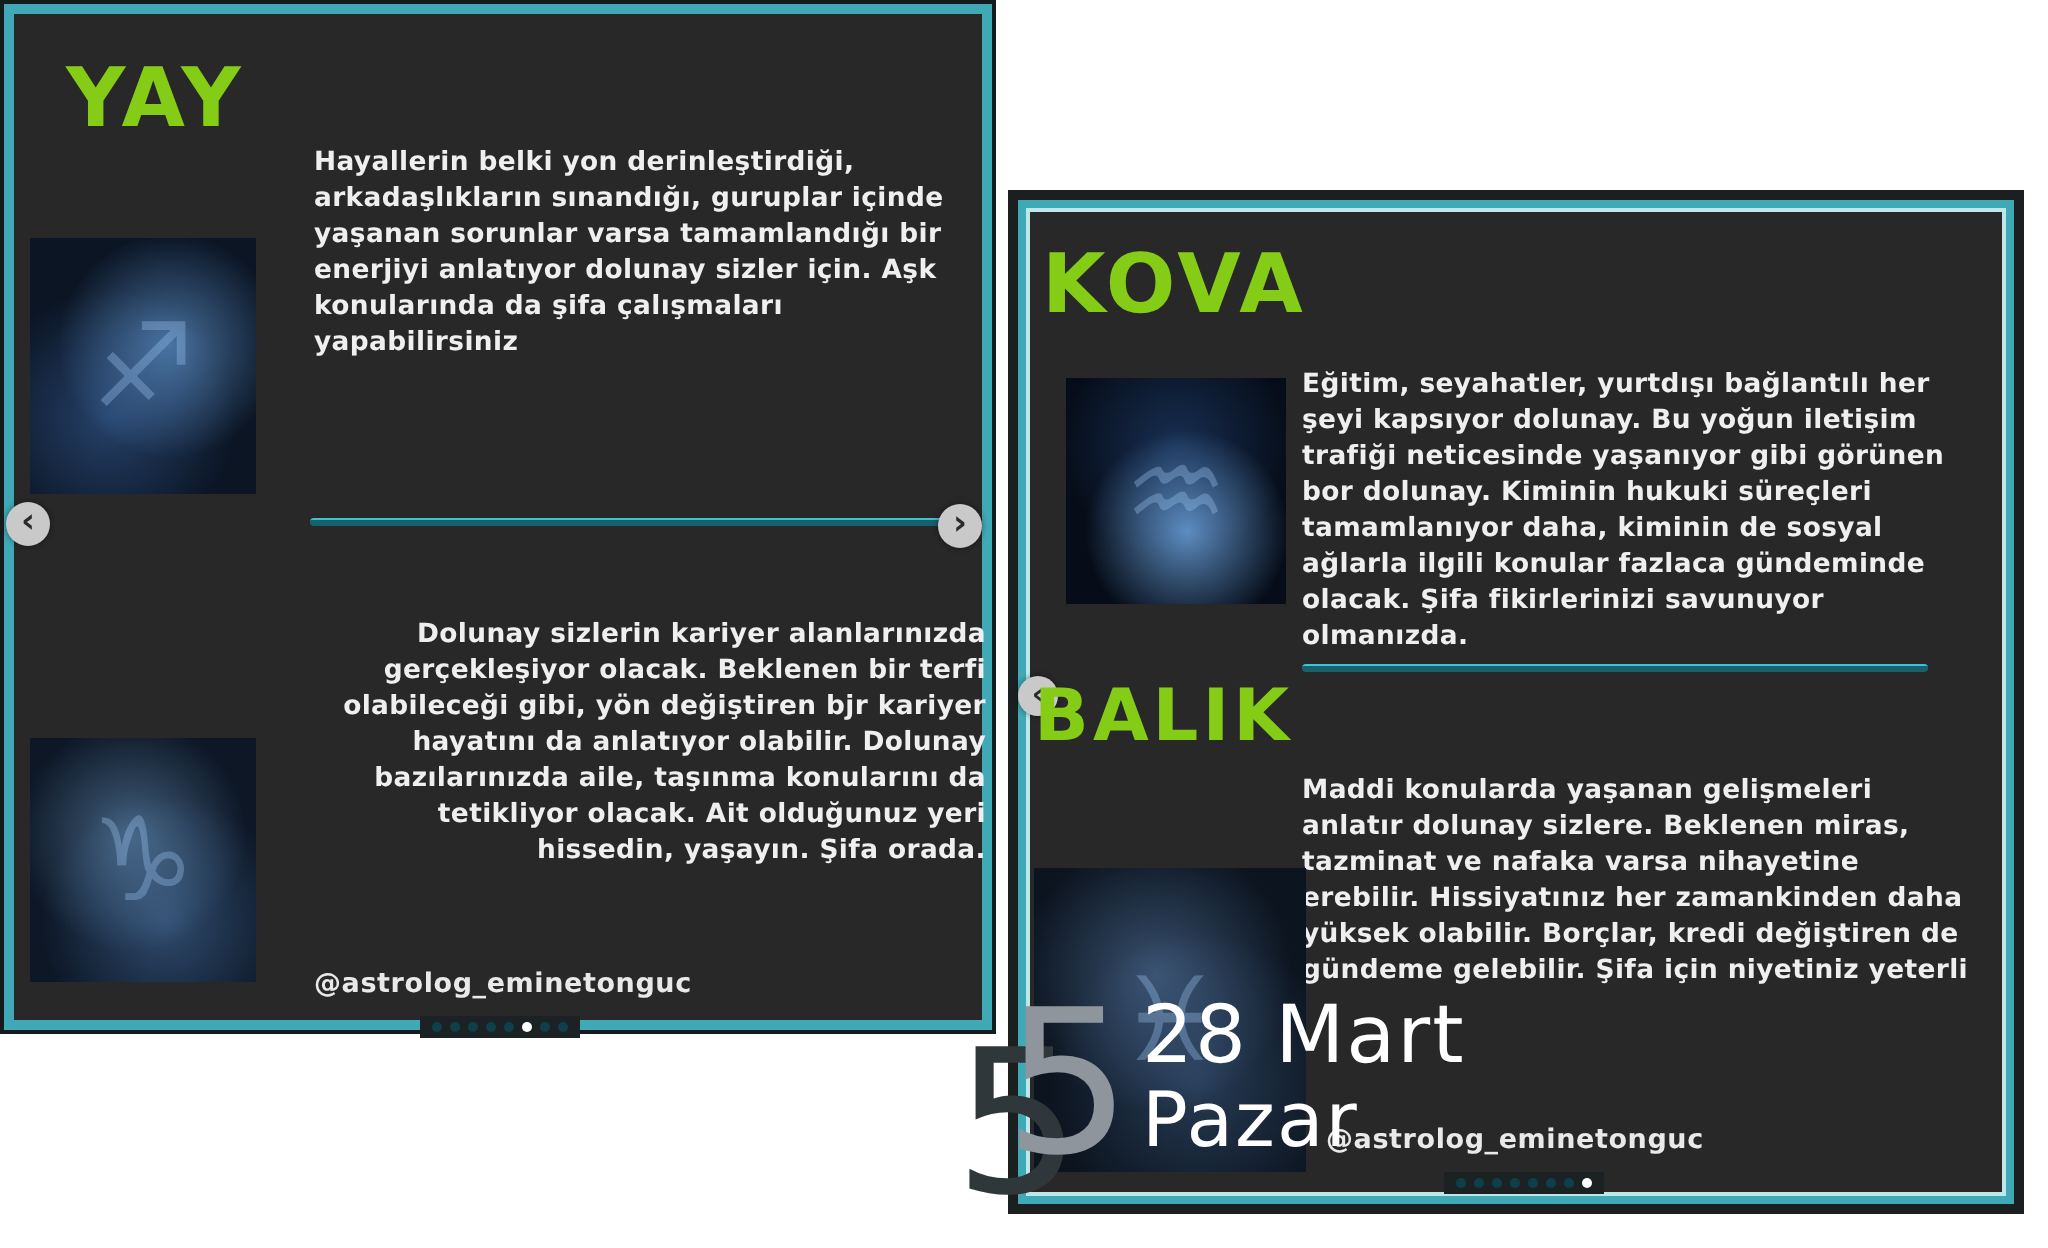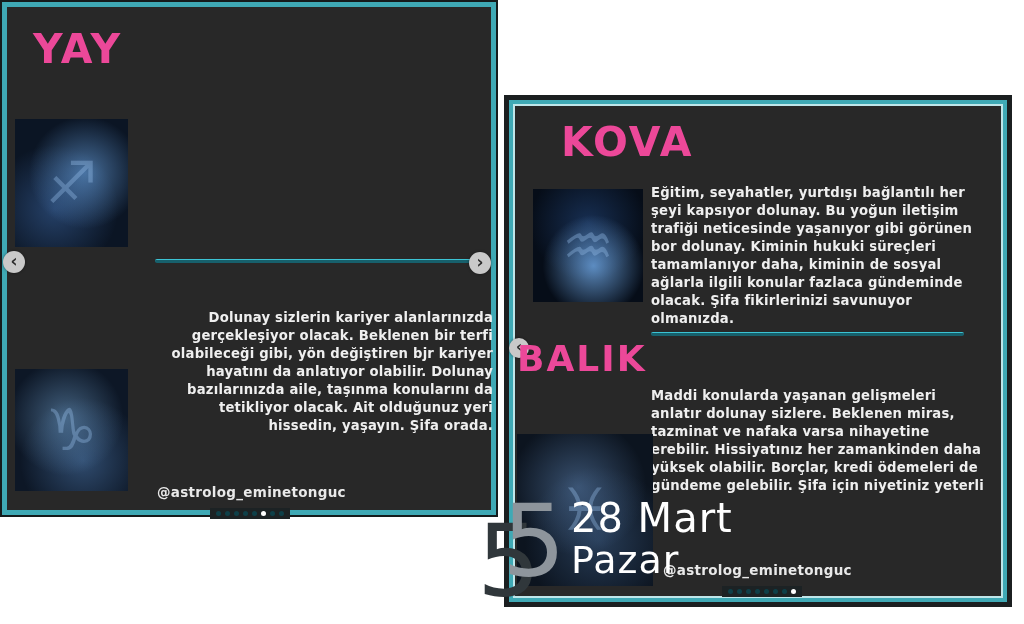--- a/index.html
+++ b/index.html
@@ -23,21 +23,21 @@
   }
   .card-right .teal-frame {
     width:100%; height:100%;
     border:4px solid #3fa9b5; background:#282828; position:relative;
     box-shadow: inset 0 0 0 2px #bfe6ea;
   }
   .content { position:absolute; inset:0; }
 
   
   .sign-title {
-    position:absolute; color:#ec4899; font-weight:bold;
+    position:absolute; color:#84cc16; font-weight:bold;
     font-size:41px; letter-spacing:2px; line-height:1;
   }
   .body-text {
     position:absolute; color:#efefef; font-weight:bold;
     font-size:13.2px; line-height:1.36; letter-spacing:.2px;
   }
   .handle {
     position:absolute; color:#e9e9e9; font-weight:bold; font-size:13.5px;
     letter-spacing:.3px;
   }
@@ -113,20 +113,21 @@
 <body>
 
 <div class="stage">
 
   <div class="card card-left">
     <div class="teal-frame">
       <div class="content">
 
         <div class="sign-title" style="left:26px; top:22px;">YAY</div>
 
+        <div class="body-text" style="left:150px; top:66px; width:332px;">Hayallerin belki yon derinleştirdiği, arkadaşlıkların sınandığı, guruplar içinde yaşanan sorunlar varsa tamamlandığı bir enerjiyi anlatıyor dolunay sizler için. Aşk konularında da şifa çalışmaları yapabilirsiniz</div>
 
         <div class="zimg zimg-yay" style="left:8px; top:112px; width:113px; height:128px;">
           <span class="glyph">♐</span>
         </div>
 
         <div class="divider" style="left:148px; top:252px; width:327px;"></div>
 
         <div class="nav-arrow" style="left:-4px; top:244px;">‹</div>
         <div class="nav-arrow" style="left:462px; top:245px;">›</div>
 
@@ -151,35 +152,35 @@
       <span class="dot"></span>
       <span class="dot active"></span>
       <span class="dot"></span>
       <span class="dot"></span>
     </div>
 
   <div class="card card-right">
     <div class="teal-frame">
       <div class="content">
 
-        <div class="sign-title" style="left:8px; top:18px;margin-left:40px;">KOVA</div>
+        <div class="sign-title" style="left:8px; top:18px;">KOVA</div>
 
         <div class="zimg zimg-kova" style="left:20px; top:85px; width:110px; height:113px;">
           <span class="glyph">♒</span>
         </div>
 
         <div class="body-text" style="left:138px; top:80px; width:330px;">Eğitim, seyahatler, yurtdışı bağlantılı her şeyi kapsıyor dolunay. Bu yoğun iletişim trafiği neticesinde yaşanıyor gibi görünen bor dolunay. Kiminin hukuki süreçleri tamamlanıyor daha, kiminin de sosyal ağlarla ilgili konular fazlaca gündeminde olacak. Şifa fikirlerinizi savunuyor olmanızda.</div>
 
         <div class="divider" style="left:138px; top:228px; width:313px;"></div>
 
         <div class="nav-arrow" style="left:-4px; top:234px; width:20px; height:20px; font-size:15px;">‹</div>
 
         <div class="sign-title" style="left:4px; top:237px; font-size:36px;">BALIK</div>
 
-        <div class="body-text" style="left:138px; top:283px; width:334px;">Maddi konularda yaşanan gelişmeleri anlatır dolunay sizlere. Beklenen miras, tazminat ve nafaka varsa nihayetine erebilir. Hissiyatınız her zamankinden daha yüksek olabilir. Borçlar, kredi ödemeleri de gündeme gelebilir. Şifa için niyetiniz yeterli</div>
+        <div class="body-text" style="left:138px; top:283px; width:334px;">Maddi konularda yaşanan gelişmeleri anlatır dolunay sizlere. Beklenen miras, tazminat ve nafaka varsa nihayetine erebilir. Hissiyatınız her zamankinden daha yüksek olabilir. Borçlar, kredi değiştiren de gündeme gelebilir. Şifa için niyetiniz yeterli</div>
 
         <div class="zimg zimg-balik" style="left:4px; top:330px; width:136px; height:152px;">
           <span class="glyph">♓</span>
         </div>
 
         <div class="date-block" style="left:58px; top:392px;">
           <div class="date-day">28 Mart</div>
           <div class="date-weekday">Pazar</div>
         </div>
 

